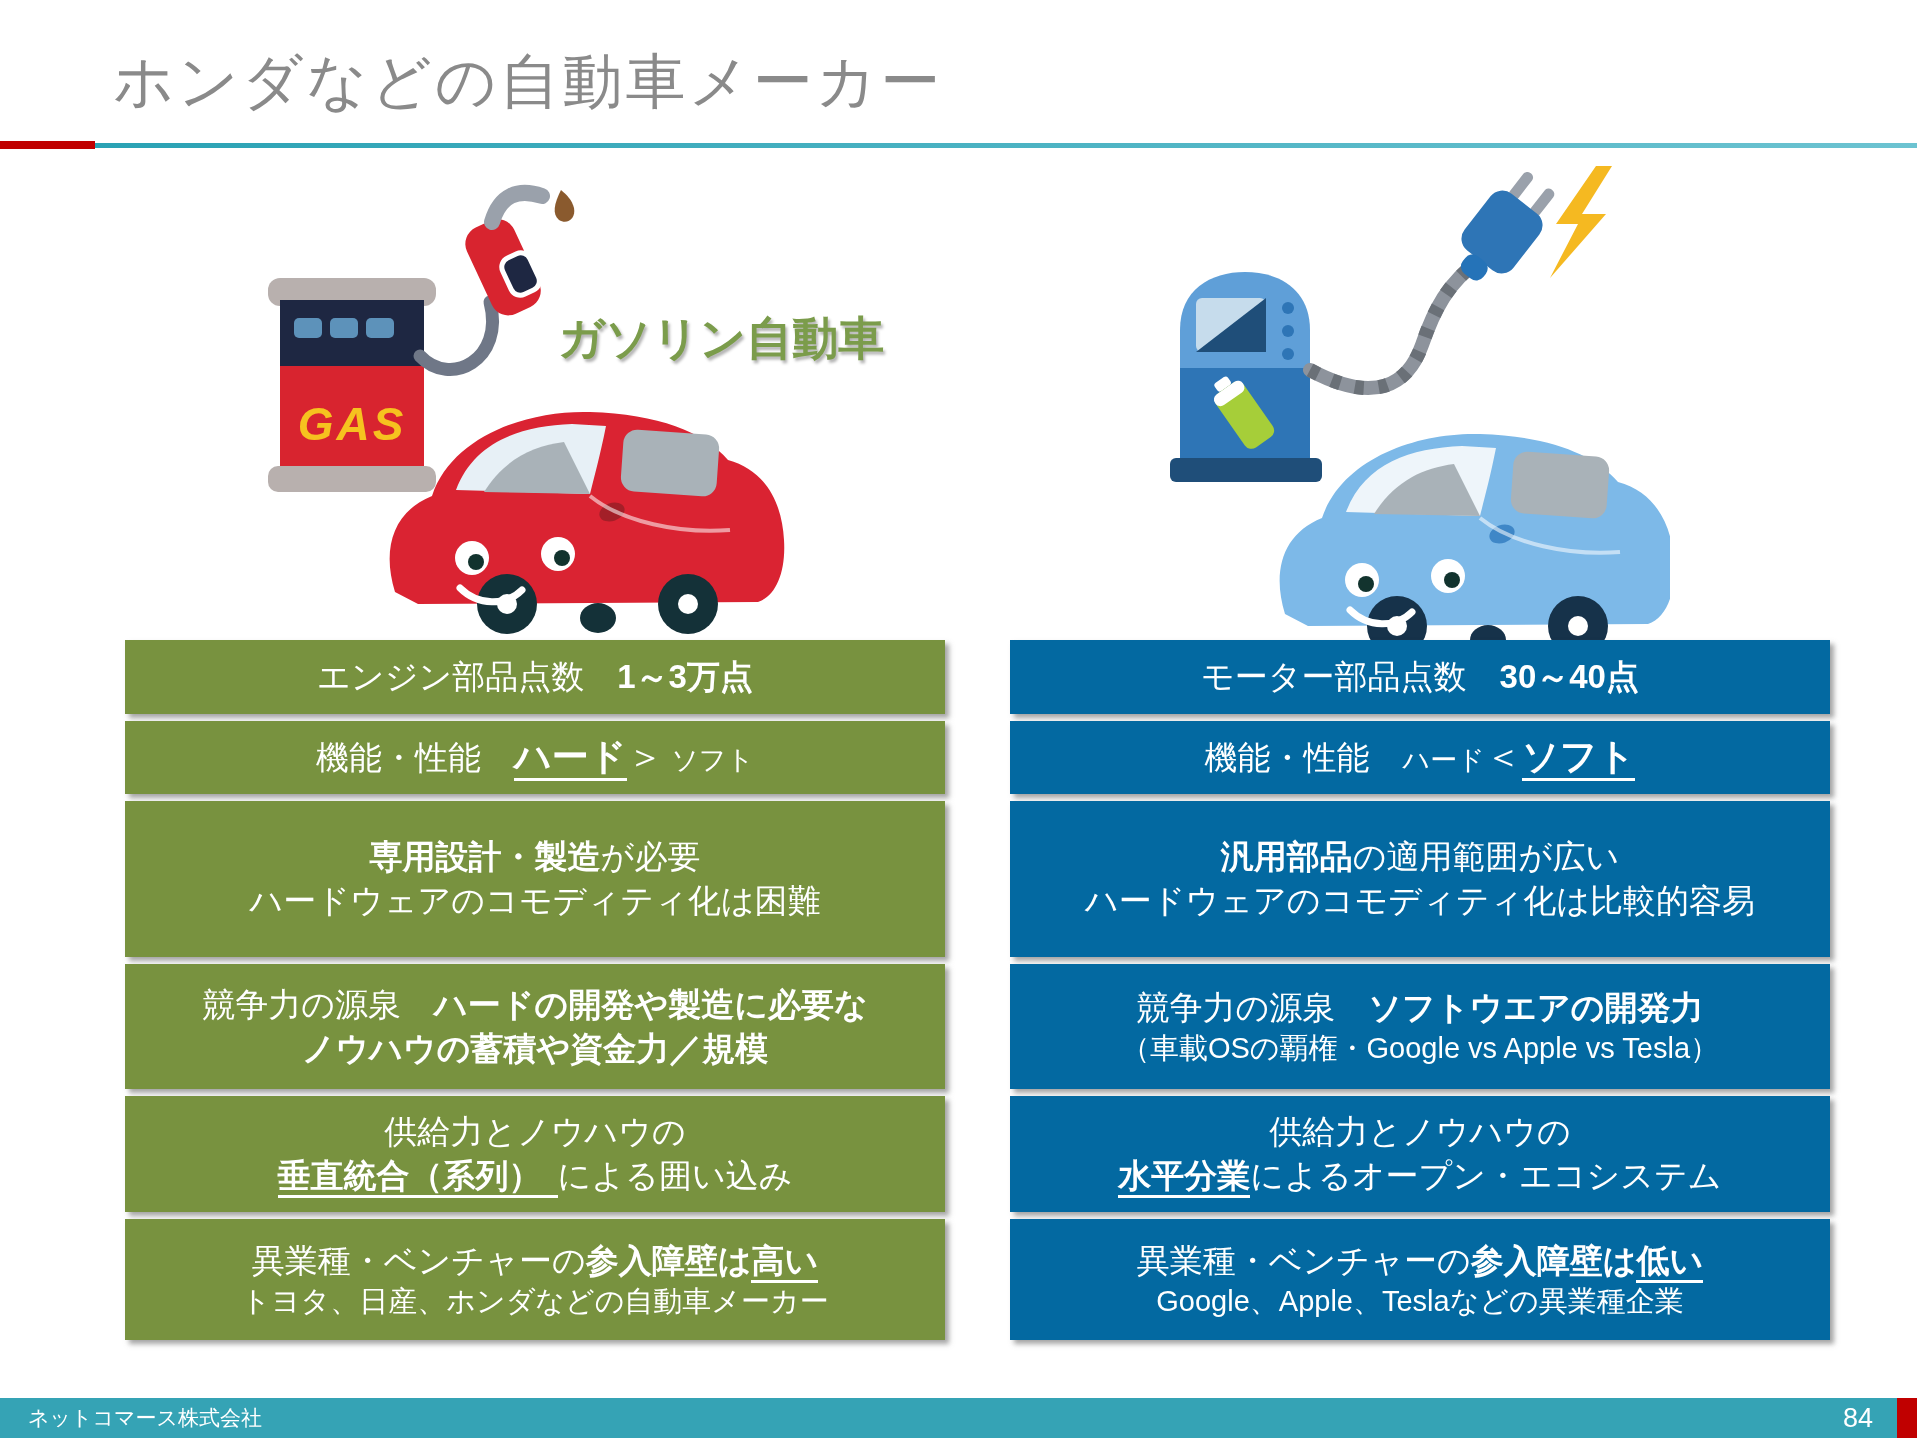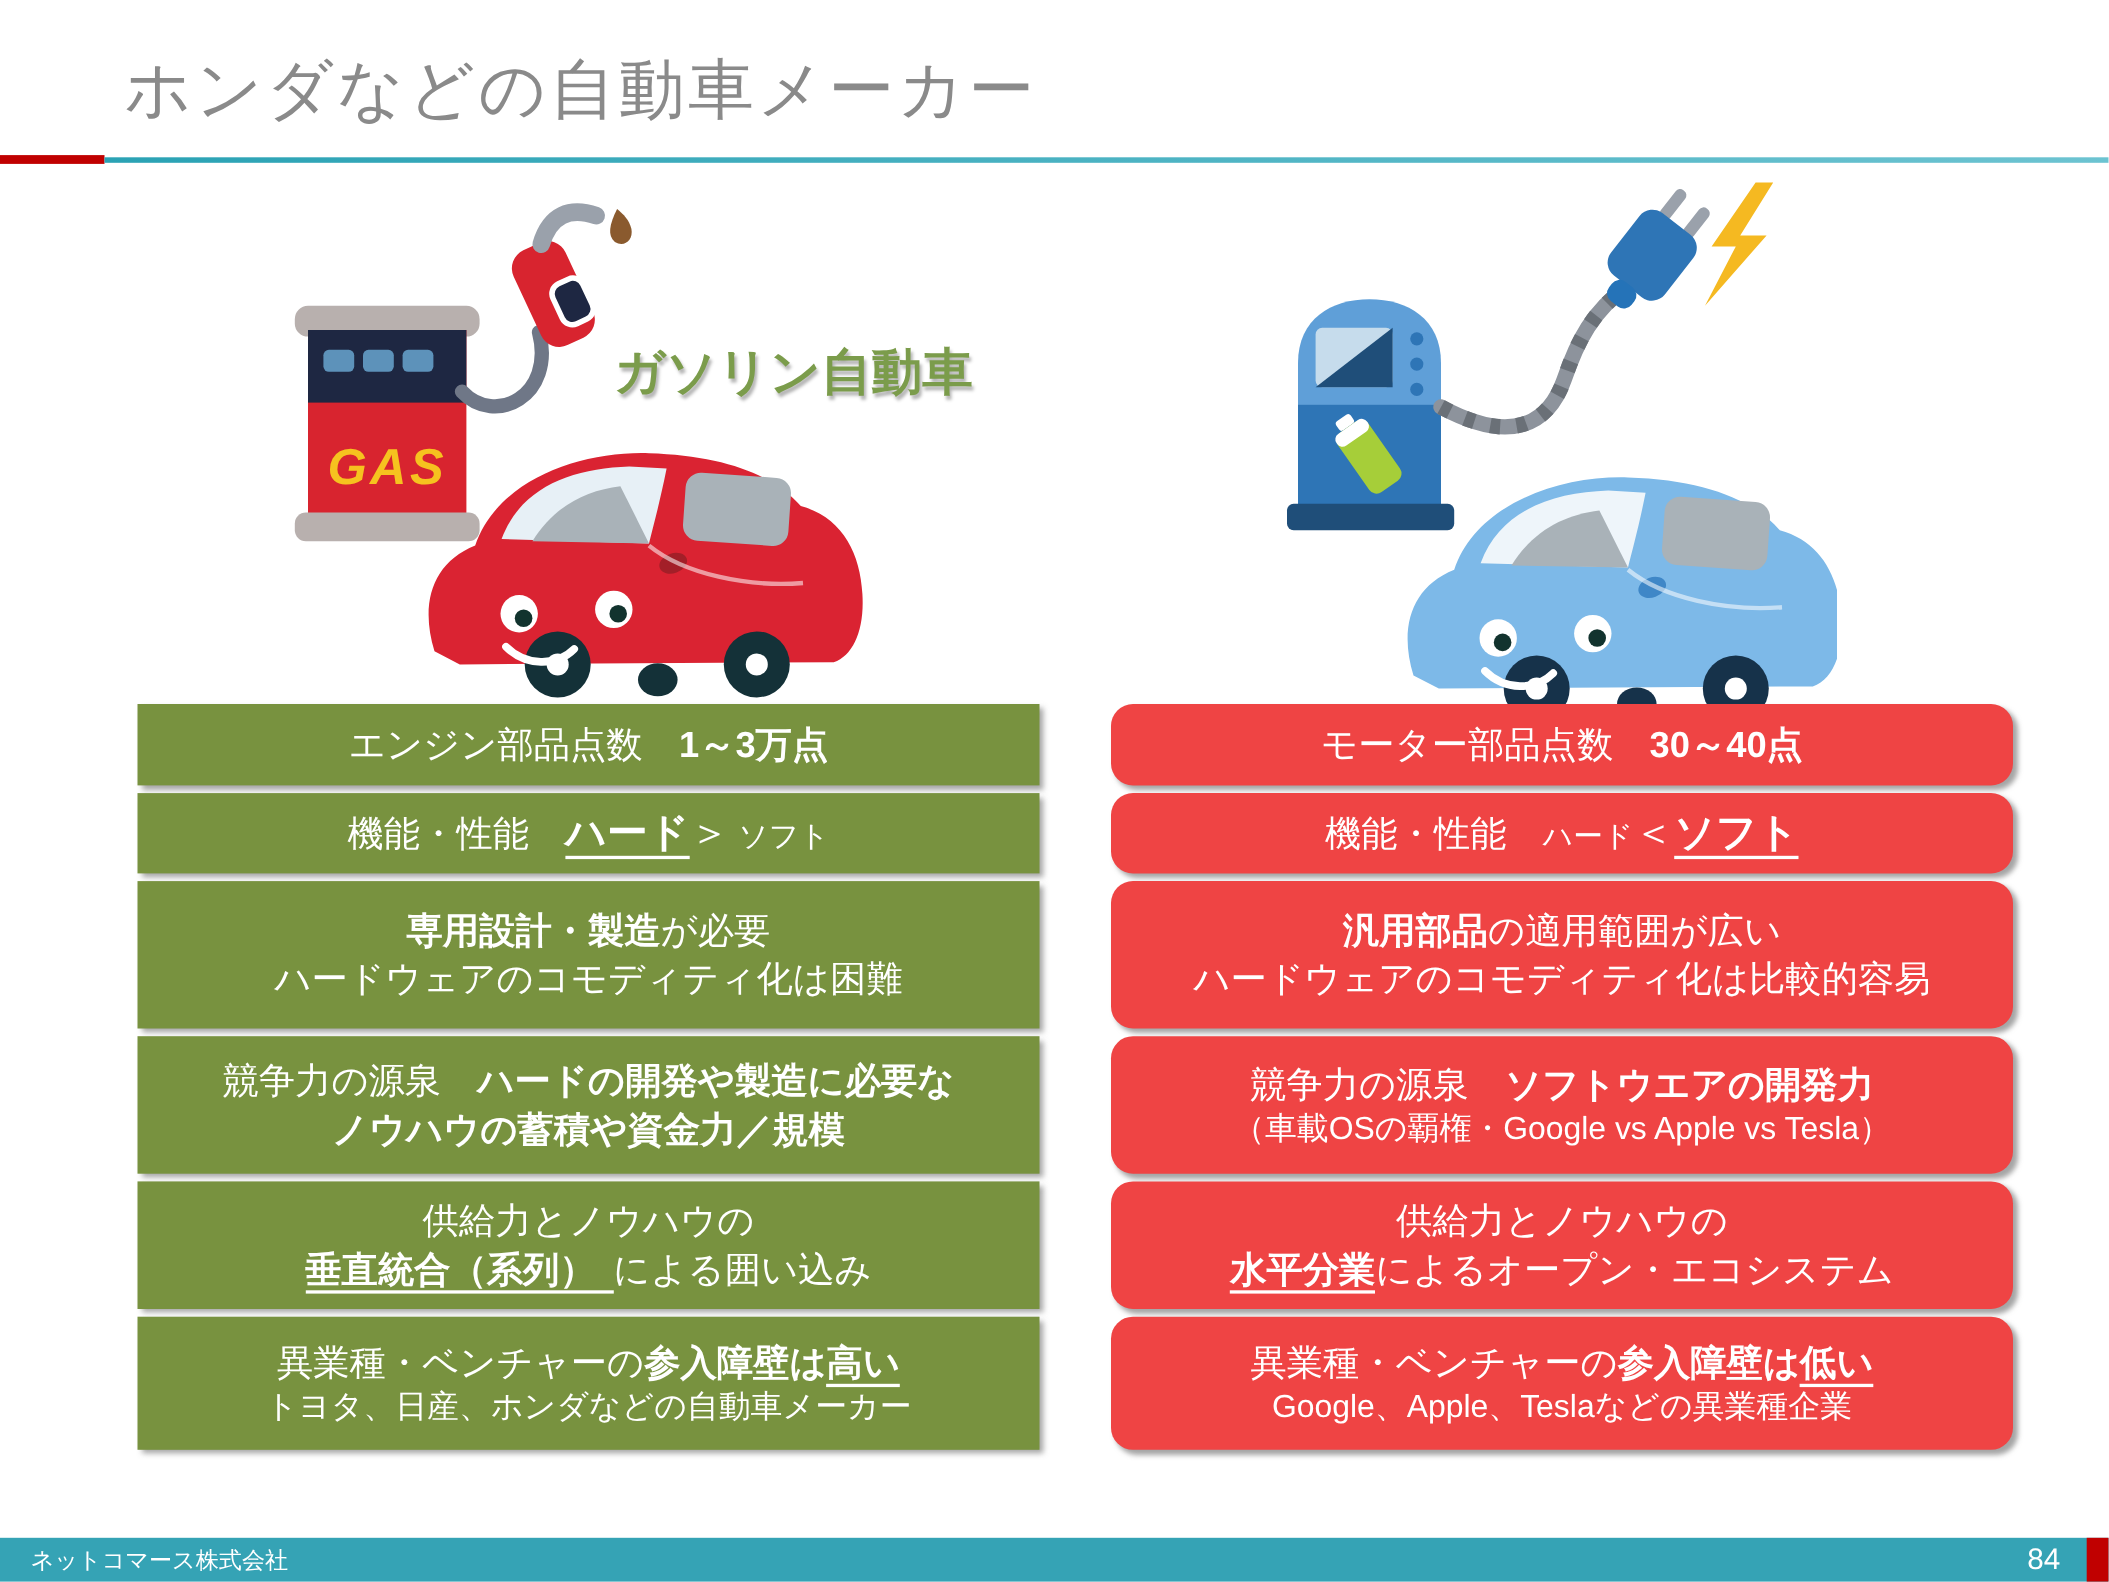--- a/index.html
+++ b/index.html
@@ -20,24 +20,24 @@
   .gas-label{left:558px;top:308px;font-size:46px;color:#7b9c4b;}
   .ev-label{left:1528px;top:320px;font-size:46px;color:#0b74c4;}
 
   
   .col{position:absolute;top:640px;width:820px;display:flex;flex-direction:column;gap:7px;}
   .gas-col{left:125px;}
   .ev-col{left:1010px;}
   .row{display:flex;flex-direction:column;align-items:center;justify-content:center;
        color:#fff;text-align:center;box-shadow:4px 4px 5px rgba(105,105,105,0.6);}
   .gas-col .row{background:#78923f;}
-  .ev-col .row{background:#ef4444;border-radius:20px;}
+  .ev-col .row{background:#0369a1;}
   .col .row:nth-child(1){height:74px;}
   .col .row:nth-child(2){height:73px;}
-  .col .row:nth-child(3){height:134px;}
+  .col .row:nth-child(3){height:156px;}
   .col .row:nth-child(4){height:125px;}
   .col .row:nth-child(5){height:116px;}
   .col .row:nth-child(6){height:121px;}
   .l{font-size:33px;line-height:1.32;white-space:nowrap;}
   .b{font-weight:bold;}
   .u{border-bottom:3px solid #fff;padding-bottom:1px;}
   .uext{padding-right:16px;}
   .big{font-size:37px;}
   .sm{font-size:27px;}
   .sub{font-size:29px;}

